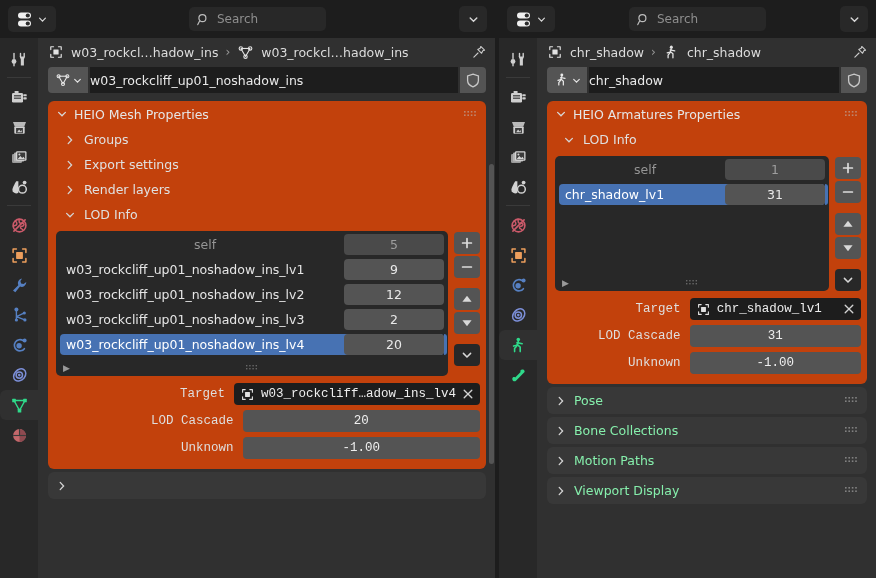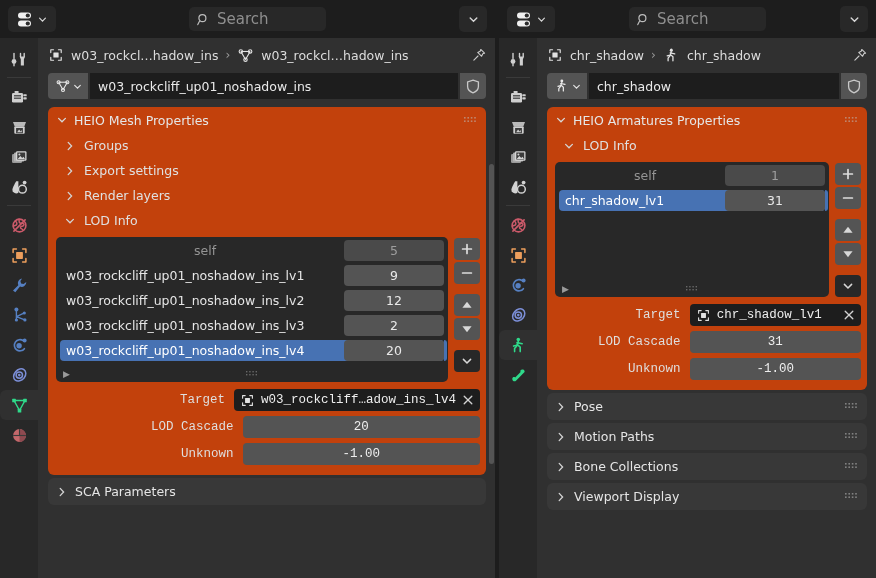--- a/index.html
+++ b/index.html
@@ -71,21 +71,21 @@
     border-radius: 5px;
     display: flex;
     align-items: center;
     padding: 0 8px;
     gap: 7px;
     box-sizing: border-box;
     cursor: text;
   }
   .search-field .ph {
     color: #8f8f8f;
-    font-size: 15px;
+    font-size: 12px;
   }
   .chev-btn {
     width: 28px;
     height: 26px;
     background: #282828;
     border-radius: 5px;
     display: flex;
     align-items: center;
     justify-content: center;
     cursor: pointer;
@@ -132,21 +132,21 @@
 
   
   .content {
     flex: 1;
     min-width: 0;
     position: relative;
     background: #303030;
     overflow: hidden;
   }
   .breadcrumb {
-    height: 34px;
+    height: 28px;
     display: flex;
     align-items: center;
     padding: 0 8px 0 10px;
     gap: 7px;
     box-sizing: border-box;
   }
   .bc-text { font-size: 12.5px; color: #dcdcdc; white-space: nowrap; }
   .bc-sep  { color: #9a9a9a; font-size: 12px; }
   .bc-spacer { flex: 1; }
 
@@ -165,21 +165,20 @@
     align-items: center;
     justify-content: center;
     gap: 2px;
     cursor: pointer;
   }
   .id-name {
     flex: 1;
     background: #1d1d1d;
     display: flex;
     align-items: center;
-    padding-left: 8px;
     font-size: 12.5px;
     color: #e9e9e9;
     cursor: text;
   }
   .id-shield {
     width: 26px;
     background: #545454;
     border-radius: 0 4px 4px 0;
     display: flex;
     align-items: center;
@@ -364,21 +363,21 @@
     background: #383838;
     border-radius: 6px;
     height: 27px;
     margin-bottom: 3px;
     display: flex;
     align-items: center;
     gap: 7px;
     padding: 0 8px 0 8px;
     cursor: pointer;
   }
-  .cpanel .title { flex: 1; font-size: 12.5px; color: #e5e5e5; }
+  .cpanel .title { flex: 1; font-size: 12.5px; color: #86efac; }
 
   
   .vscroll {
     position: absolute;
     right: 1px;
     width: 5px;
     border-radius: 3px;
     background: #545454;
   }
 
@@ -798,21 +797,20 @@
 
             </div>
           </div>
 
           <div class="cpanel">
             <span>
               <svg class="icn" width="12" height="12" viewBox="0 0 12 12">
                   <path d="M4.2 2.4 L7.6 6 L4.2 9.6" stroke="#d4d4d4" stroke-width="1.3" fill="none" stroke-linecap="round"></path>
                 </svg>
             </span>
-            <span class="title">SCA Parameters</span>
           </div>
 
         </div>
 
         <div class="vscroll" style="top:126px;height:300px;"></div>
       </div>
     </div>
   </div>
 
   <div class="editor gap"></div>
@@ -1186,21 +1184,21 @@
               </svg>
             </span>
           </div>
 
           <div class="cpanel">
             <span>
               <svg class="icn" width="12" height="12" viewBox="0 0 12 12">
                   <path d="M4.2 2.4 L7.6 6 L4.2 9.6" stroke="#d4d4d4" stroke-width="1.3" fill="none" stroke-linecap="round"></path>
                 </svg>
             </span>
-            <span class="title">Motion Paths</span>
+            <span class="title">Bone Collections</span>
             <span class="grip">
               <svg class="icn" width="14" height="9" viewBox="0 0 14 9">
                 <g fill="#bdbdbd">
                     <rect x="0" y="1" width="1.6" height="1.6"></rect>
                     <rect x="3.4" y="1" width="1.6" height="1.6"></rect>
                     <rect x="6.8" y="1" width="1.6" height="1.6"></rect>
                     <rect x="10.2" y="1" width="1.6" height="1.6"></rect>
                 <rect x="0" y="4.4" width="1.6" height="1.6"></rect>
                     <rect x="3.4" y="4.4" width="1.6" height="1.6"></rect>
                     <rect x="6.8" y="4.4" width="1.6" height="1.6"></rect>
@@ -1209,21 +1207,21 @@
               </svg>
             </span>
           </div>
 
           <div class="cpanel">
             <span>
               <svg class="icn" width="12" height="12" viewBox="0 0 12 12">
                   <path d="M4.2 2.4 L7.6 6 L4.2 9.6" stroke="#d4d4d4" stroke-width="1.3" fill="none" stroke-linecap="round"></path>
                 </svg>
             </span>
-            <span class="title">Bone Collections</span>
+            <span class="title">Motion Paths</span>
             <span class="grip">
               <svg class="icn" width="14" height="9" viewBox="0 0 14 9">
                 <g fill="#bdbdbd">
                     <rect x="0" y="1" width="1.6" height="1.6"></rect>
                     <rect x="3.4" y="1" width="1.6" height="1.6"></rect>
                     <rect x="6.8" y="1" width="1.6" height="1.6"></rect>
                     <rect x="10.2" y="1" width="1.6" height="1.6"></rect>
                 <rect x="0" y="4.4" width="1.6" height="1.6"></rect>
                     <rect x="3.4" y="4.4" width="1.6" height="1.6"></rect>
                     <rect x="6.8" y="4.4" width="1.6" height="1.6"></rect>

